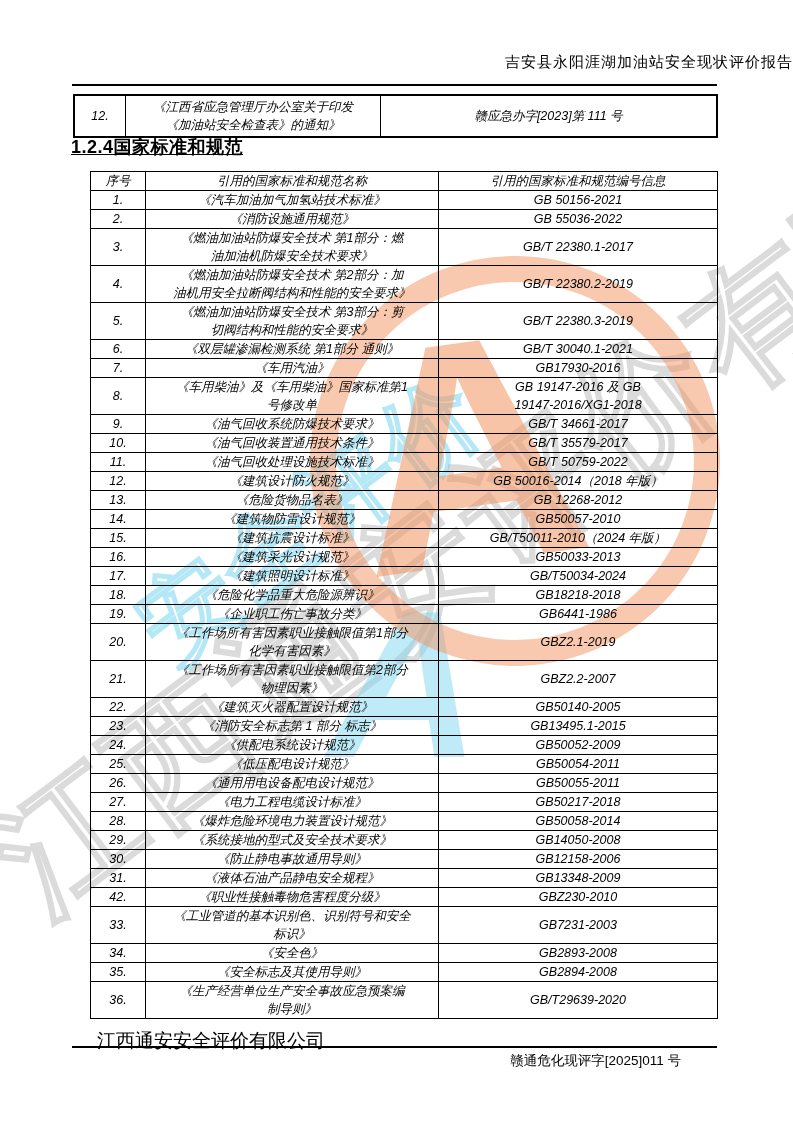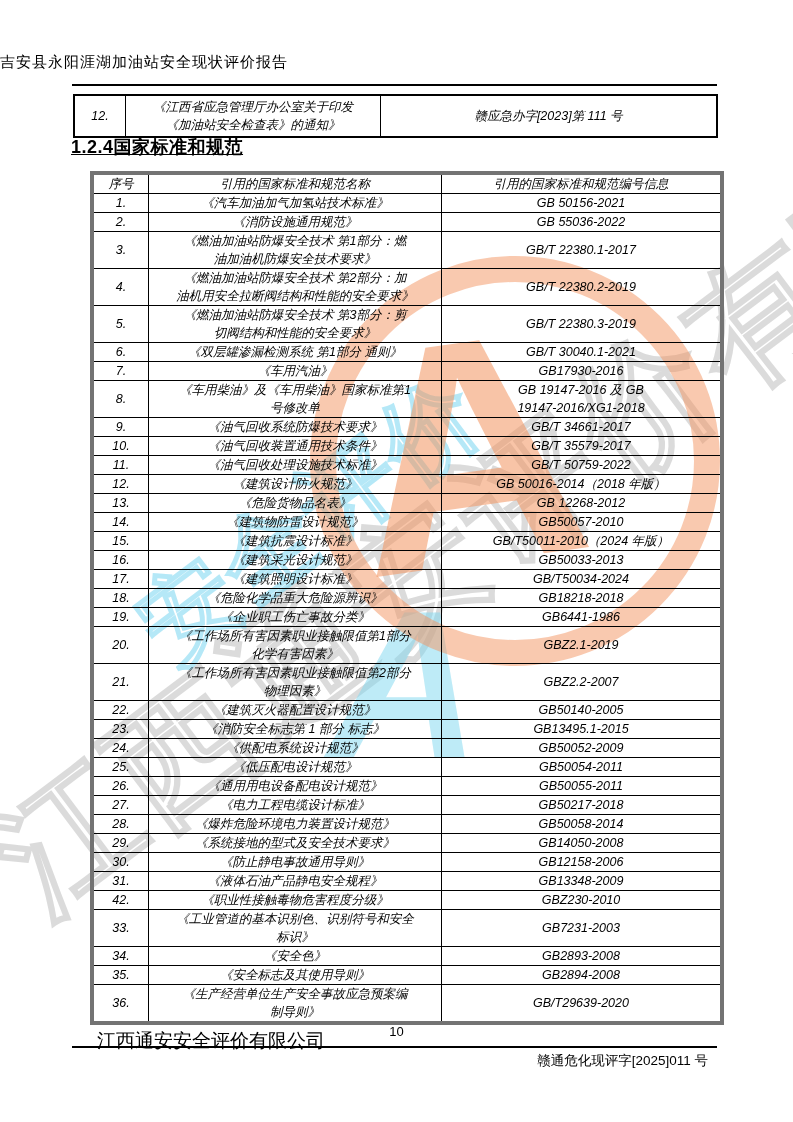--- a/index.html
+++ b/index.html
@@ -36,44 +36,44 @@
     font-size:320px;line-height:1;font-weight:bold;
     color:rgba(243,148,95,0.55);transform:rotate(-8deg);
   }
   .wm-red{
     position:absolute;left:84px;top:704px;
     font-size:98px;line-height:1.1;font-weight:bold;letter-spacing:16px;white-space:nowrap;
     color:rgba(244,150,150,0.40);-webkit-text-stroke:4px rgba(219,70,70,0.55);
   }
   
   .content{position:absolute;inset:0;z-index:1;}
-  .header-title{position:absolute;top:53px;left:0;right:0;text-align:left;font-size:15px;letter-spacing:1px;}
+  .header-title{position:absolute;top:53px;left:0;right:0;text-align:right;font-size:15px;letter-spacing:1px;}
   .rule{position:absolute;left:72px;width:645px;border-top:2px solid #000;height:0;}
   .header-rule{top:84px;}
   table{border-collapse:collapse;table-layout:fixed;font-style:italic;}
   td,th{border:1px solid #000;padding:0 2px;text-align:center;vertical-align:middle;
         font-size:12.5px;line-height:18px;font-weight:normal;white-space:pre-line;
         overflow:hidden;}
   .top-table{position:absolute;left:73px;top:94px;width:627px;border:2px solid #000;}
   .top-table td{height:40px;}
   .col-no{width:46px;}
   .top-table .col-name{width:250px;}
   .top-table .col-code{width:331px;}
   .section-heading{position:absolute;left:71px;top:135px;margin:0;
     font-size:18px;font-weight:bold;letter-spacing:0.5px;text-decoration:underline;}
-  .std-table{position:absolute;left:90px;top:171px;width:612px;border:4px solid #737373;}
+  .std-table{position:absolute;left:90px;top:171px;width:612px;border:1px solid #737373;}
   .std-table th{height:18px;}
   .std-table td{height:18px;}
   .std-table .col-no{width:50px;}
   .std-table .col-name{width:288px;}
   .std-table .col-code{width:274px;}
   .page-num{position:absolute;top:1024px;left:0;right:0;text-align:center;font-size:13px;}
   .footer-rule{top:1046px;}
   .footer-left{position:absolute;top:1028px;left:97px;font-size:19px;}
-  .footer-right{position:absolute;top:1052px;right:85px;font-size:13.5px;}
+  .footer-right{position:absolute;top:1052px;right:112px;font-size:13.5px;}
 </style>
 </head>
 <body>
 
 <div class="page">
 
   <div class="wm">
     <div class="wm-grey">江西通安评价有限公司</div>
     <div class="wm-cyan-text">安全评价</div>
     <div class="wm-cyan-a">A</div>
@@ -293,19 +293,18 @@
           </tr>
           <tr>
             <td class="col-no">36.</td>
             <td class="col-name">《生产经营单位生产安全事故应急预案编
 制导则》</td>
             <td class="col-code">GB/T29639-2020</td>
           </tr>
         </tbody>
     </table>
 
-    <div class="page-num">10</div>
     <div class="rule footer-rule"></div>
     <div class="footer-left">江西通安安全评价有限公司</div>
     <div class="footer-right">赣通危化现评字[2025]011 号</div>
 
   </div>
 </div>
 
 </body></html>

